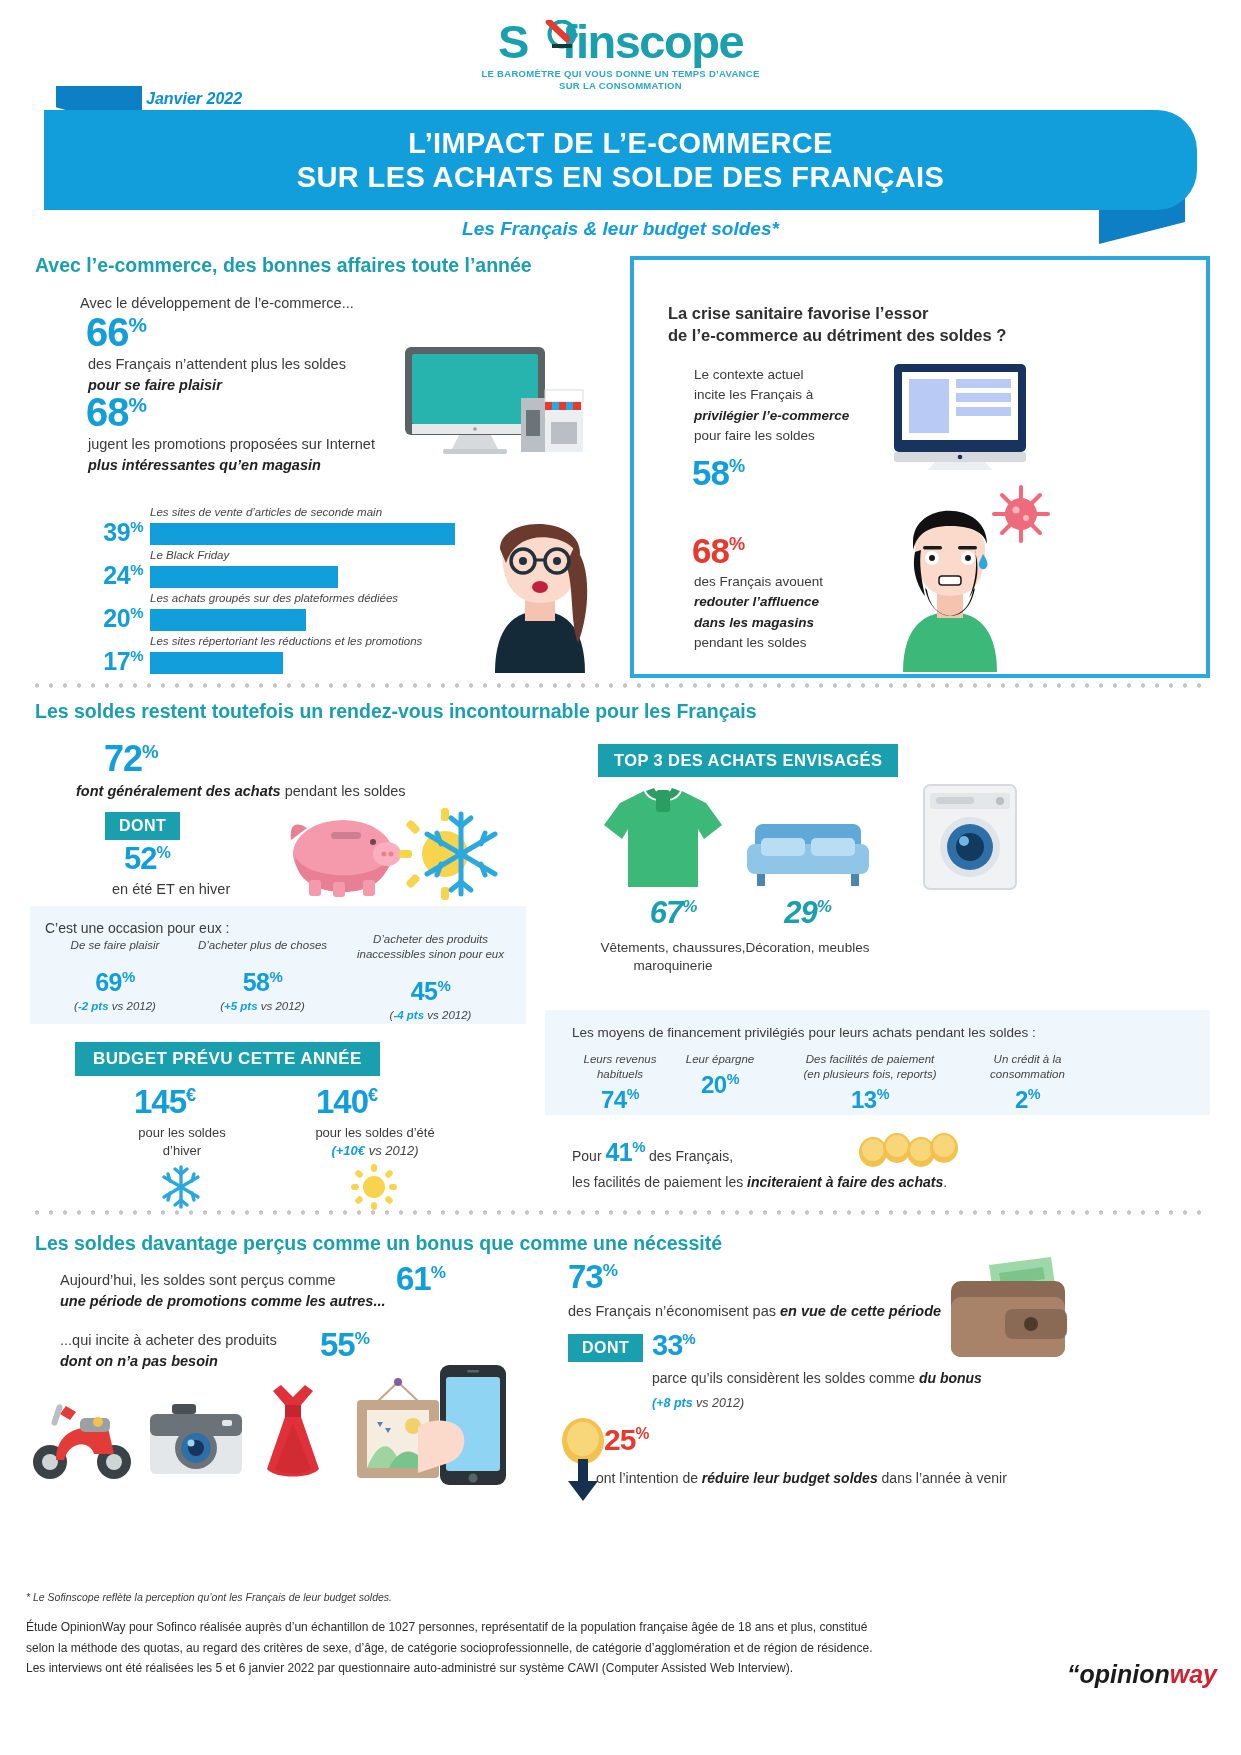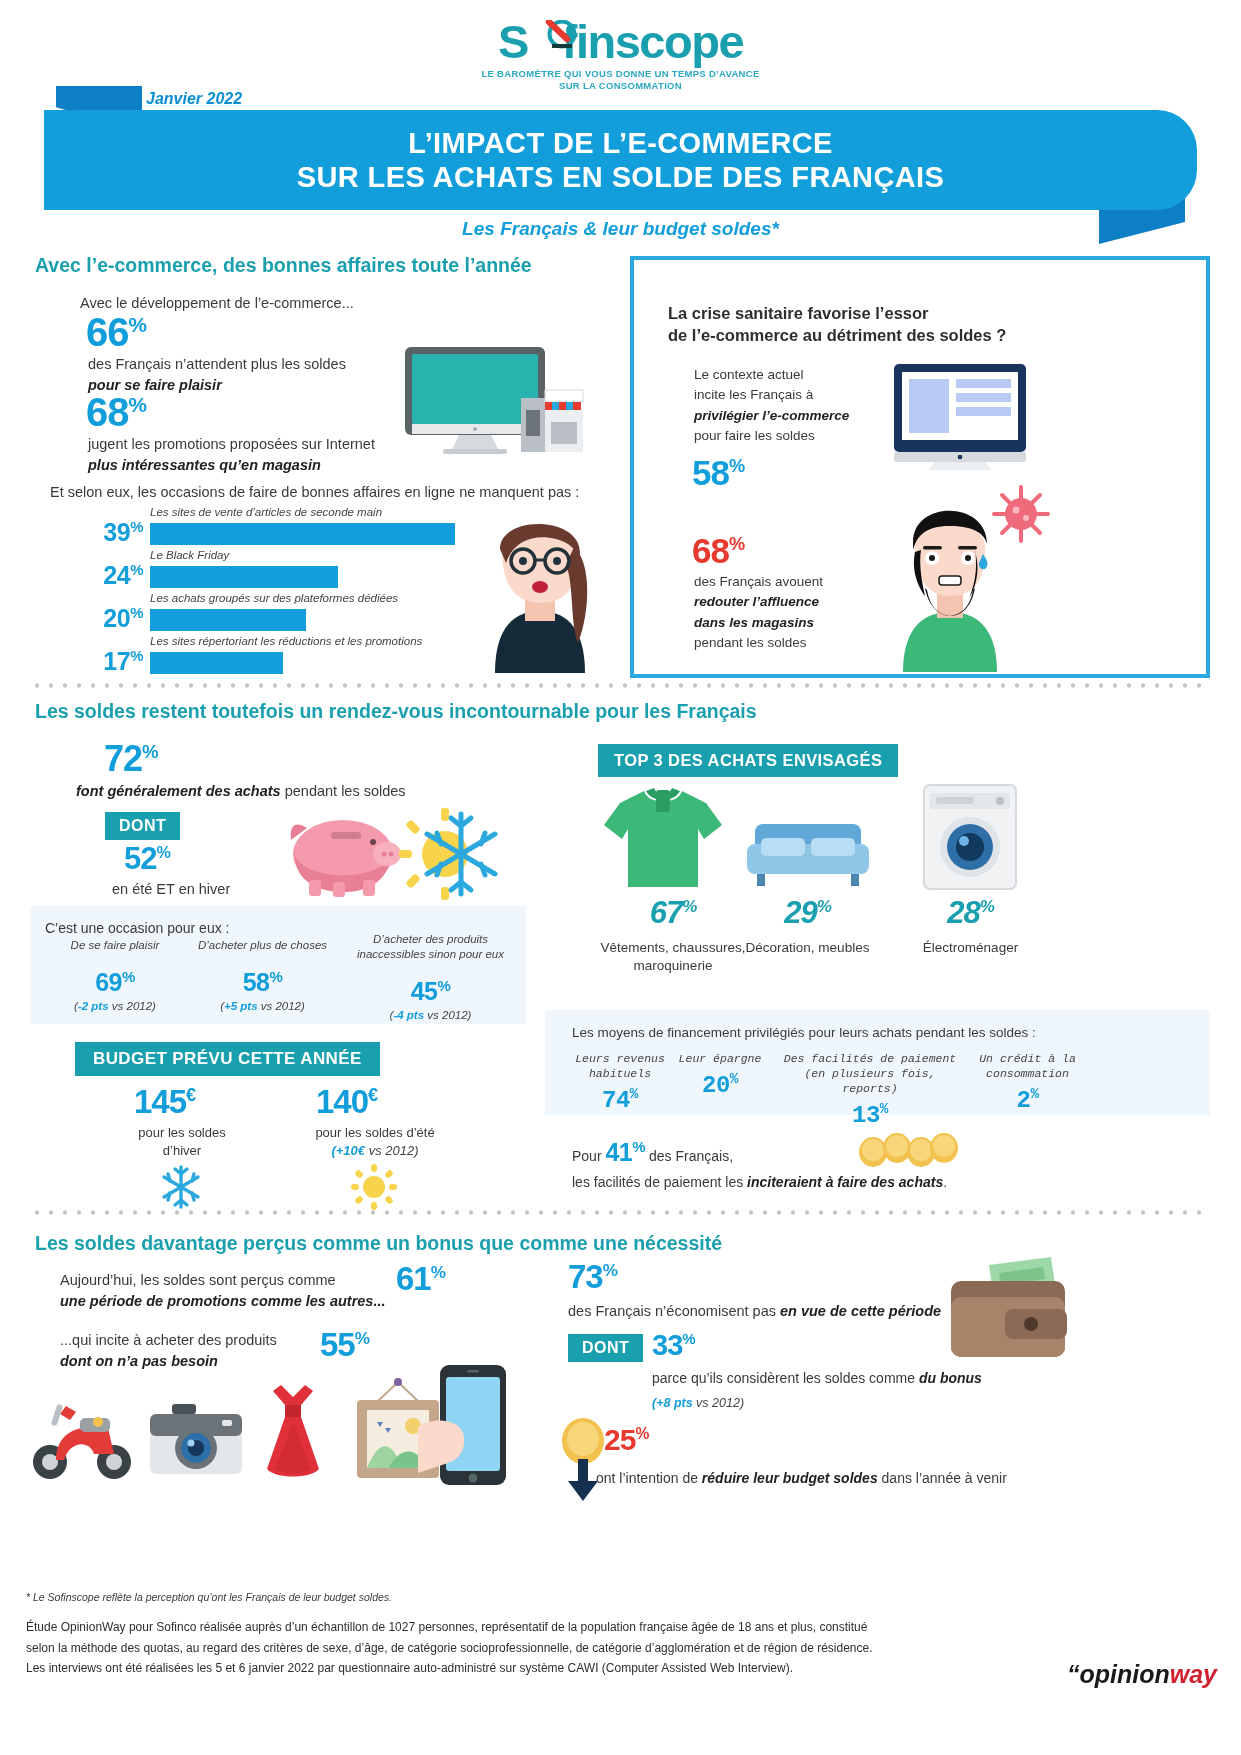--- a/index.html
+++ b/index.html
@@ -99,21 +99,21 @@
 
   
   #top3-badge { position:absolute; left:598px; top:744px; background:#1a9fae; color:#fff; font-size:16.5px; font-weight:bold; padding:7px 16px; letter-spacing:0.4px; }
   .t3-col { position:absolute; top:895px; text-align:center; }
   .t3-num { font-size:31px; font-weight:bold; color:#1a9fae; letter-spacing:-1px;font-style:italic; }
   .t3-num .pct { font-size:0.55em; vertical-align:super; }
   .t3-cap { font-size:13.5px; color:#3a3a3a; margin-top:8px; line-height:1.35; }
 
   .fin-panel { position:absolute; left:545px; top:1010px; width:665px; height:105px; background:#eff7fc; }
   #fin-lead { position:absolute; left:572px; top:1025px; font-size:13.5px; color:#3a3a3a; }
-  .fin-col { position:absolute; top:1052px; text-align:center;font-family:Liberation Mono, monospace; }
+  .fin-col { position:absolute; top:1052px; text-align:center; }
   .fin-cap { font-size:11.5px; font-style:italic; color:#444; line-height:1.3; }
   .fin-num { font-size:24px; font-weight:bold; color:#129ddb; margin-top:4px; letter-spacing:-0.5px;}
   .fin-num .pct { font-size:0.6em; vertical-align:super; }
 
   #pay41 { position:absolute; left:572px; top:1133px; font-size:14px; color:#3a3a3a; line-height:1.55; }
   #pay41 .n { font-size:25px; font-weight:bold; color:#129ddb; letter-spacing:-0.5px; }
   #pay41 .n .pct { font-size:0.6em; vertical-align:super; }
 
   
   #s3-title { position:absolute; left:35px; top:1232px; }
@@ -199,21 +199,20 @@
     <rect x="26" y="2" width="38" height="12" fill="#ffffff" stroke="#d5d9dc"></rect>
     <rect x="26" y="14" width="7" height="8" fill="#e8392f"></rect>
     <rect x="33" y="14" width="7" height="8" fill="#2ba8dd"></rect>
     <rect x="40" y="14" width="7" height="8" fill="#e8392f"></rect>
     <rect x="47" y="14" width="7" height="8" fill="#2ba8dd"></rect>
     <rect x="54" y="14" width="8" height="8" fill="#e8392f"></rect>
     <rect x="26" y="22" width="38" height="42" fill="#eceff1"></rect>
     <rect x="32" y="34" width="26" height="22" fill="#b9bfc4"></rect>
   </svg>
 
-  <div class="body-txt" id="t-occ">Et selon eux, les occasions de faire de bonnes affaires en ligne ne manquent pas :</div>
 
   <div class="barchart">
     <div class="bar-row">
       <div class="bar-pct"><span>39</span><span class="pct">%</span></div>
       <div class="bar-label">Les sites de vente d’articles de seconde main</div>
       <div class="bar-fill" style="width:305px"></div>
     </div>
     <div class="bar-row">
       <div class="bar-pct"><span>24</span><span class="pct">%</span></div>
       <div class="bar-label">Le Black Friday</div>
@@ -445,24 +444,20 @@
   </svg>
 
   <div class="t3-col" style="left:578px;width:190px;">
     <div class="t3-num"><span>67</span><span class="pct">%</span></div>
     <div class="t3-cap">Vêtements, chaussures, maroquinerie</div>
   </div>
   <div class="t3-col" style="left:745px;width:125px;">
     <div class="t3-num"><span>29</span><span class="pct">%</span></div>
     <div class="t3-cap">Décoration, meubles</div>
   </div>
-  <div class="t3-col" style="left:893px;width:155px;">
-    <div class="t3-num"><span>28</span><span class="pct">%</span></div>
-    <div class="t3-cap">Électroménager</div>
-  </div>
 
   <div class="fin-panel"></div>
   <div id="fin-lead">Les moyens de financement privilégiés pour leurs achats pendant les soldes :</div>
   <div class="fin-col" style="left:570px;width:100px;">
     <div class="fin-cap">Leurs revenus<br>habituels</div>
     <div class="fin-num"><span>74</span><span class="pct">%</span></div>
   </div>
   <div class="fin-col" style="left:675px;width:90px;">
     <div class="fin-cap">Leur épargne</div>
     <div class="fin-num"><span>20</span><span class="pct">%</span></div>

